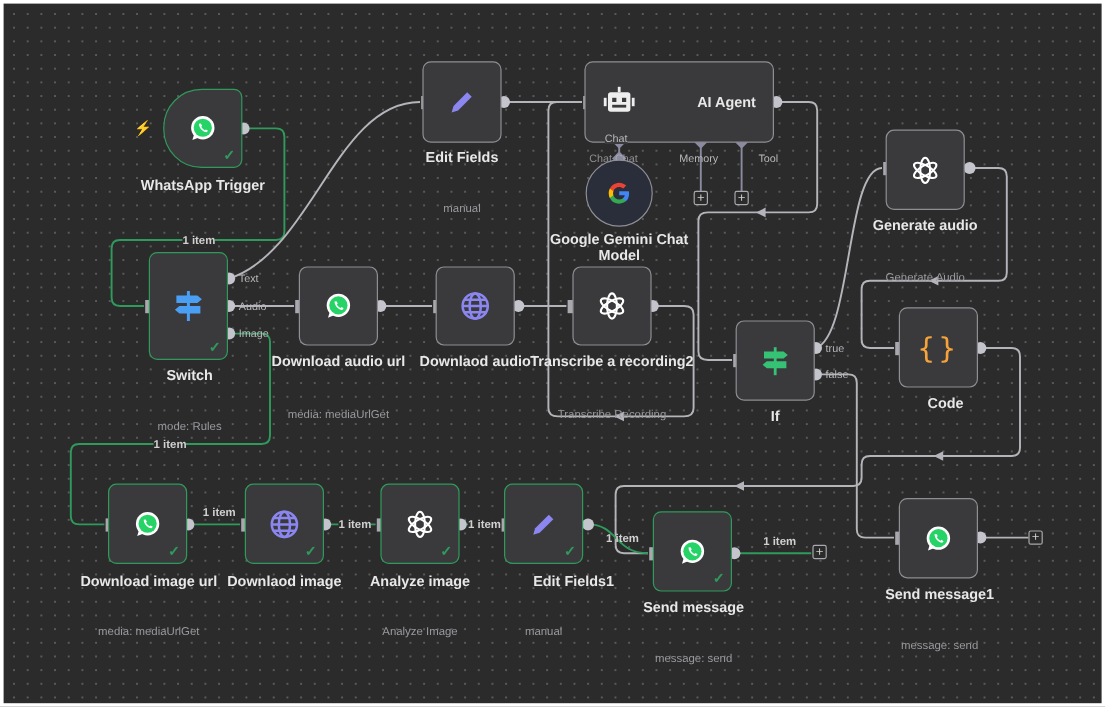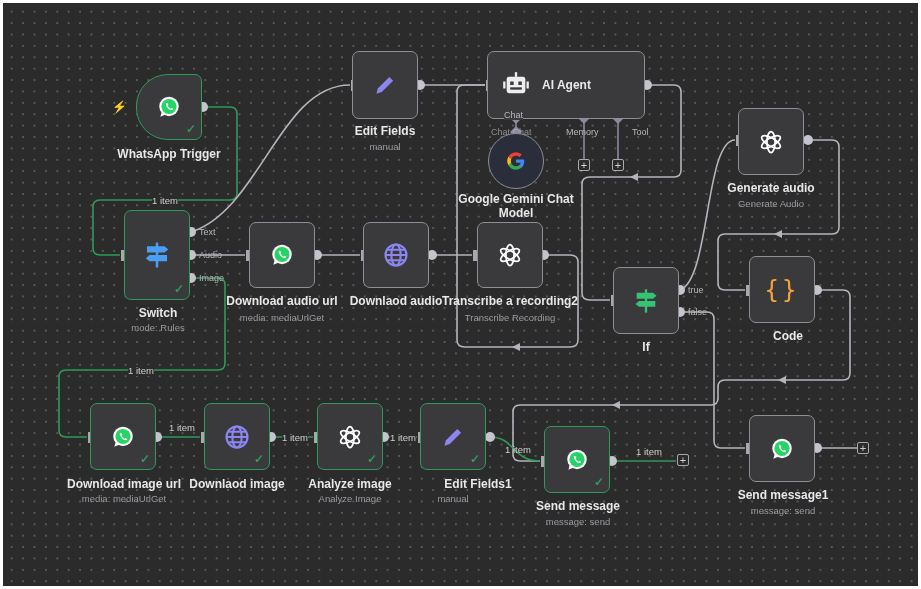--- a/index.html
+++ b/index.html
@@ -1,29 +1,29 @@
 <!DOCTYPE html>
 <html><head>
 <meta charset="utf-8">
 <style>
   html,body{margin:0;padding:0;}
   body{width:921px;height:589px;overflow:hidden;background:#fff;font-family:"Liberation Sans",sans-serif;}
   #canvas{position:absolute;left:3px;top:3px;width:915px;height:583px;background-color:#2b2b2b;
     background-image:radial-gradient(circle,#5a5a5a 0.8px,transparent 1.1px);background-size:11.4px 11.4px;background-position:3px 3px;overflow:hidden;}
   svg#edges{position:absolute;left:0;top:0;width:921px;height:589px;}
-  .node{position:absolute;width:66px;height:66px;background:#3a3a3c;border:1.5px solid #8e8e94;border-radius:7px;box-sizing:border-box;display:flex;align-items:center;justify-content:center;}
+  .node{position:absolute;width:66px;height:66px;background:#3a3a3c;border:1.5px solid #8e8e94;border-radius:7px;box-sizing:border-box;display:flex;align-items:center;justify-content:center;gap:39px;}
   .node.ok{border-color:#2f9a5c;}
   .node.trigger{border-radius:32px 7px 7px 32px;}
   .node.wide{width:158px;justify-content:flex-start;padding-left:14px;}
   .node.circle{border-radius:50%;background:#2a2d3a;width:56px;height:56px;}
   .check{position:absolute;right:5px;bottom:3px;color:#2f9a5c;font-size:12px;font-weight:bold;}
   .title{position:absolute;color:#e8e8e8;font-size:12px;font-weight:bold;text-align:center;white-space:nowrap;transform:translateX(-50%);}
-  .sub{position:absolute;color:#9a9aa0;font-size:9.5px;text-align:center;white-space:nowrap;transform:translateX(-50%);}
+  .sub{position:absolute;color:#9a9aa0;font-size:9.5px;text-align:center;white-space:nowrap;transform:translateX(-50%);margin-top:28px;}
   .lbl{position:absolute;color:#b8b8bc;font-size:9px;white-space:nowrap;}
-  .lbl.g{color:#d0d0d0;font-size:9.5px;}
+  .lbl.g{color:#d0d0d0;font-size:9.5px;font-weight:bold;}
   .plus{position:absolute;width:12px;height:12px;border:1.3px solid #a8a8ae;border-radius:2px;color:#d0d0d0;font-size:11px;line-height:11px;text-align:center;box-sizing:border-box;background:#2b2b2b;}
   .agent-title{color:#e8e8e8;font-size:12px;font-weight:bold;margin-left:12px;}
   .bolt{position:absolute;color:#e0564a;font-size:12px;}
 </style>
 </head>
 <body>
 
 <div id="canvas"></div>
 
 <svg id="edges" viewBox="0 0 921 589">

